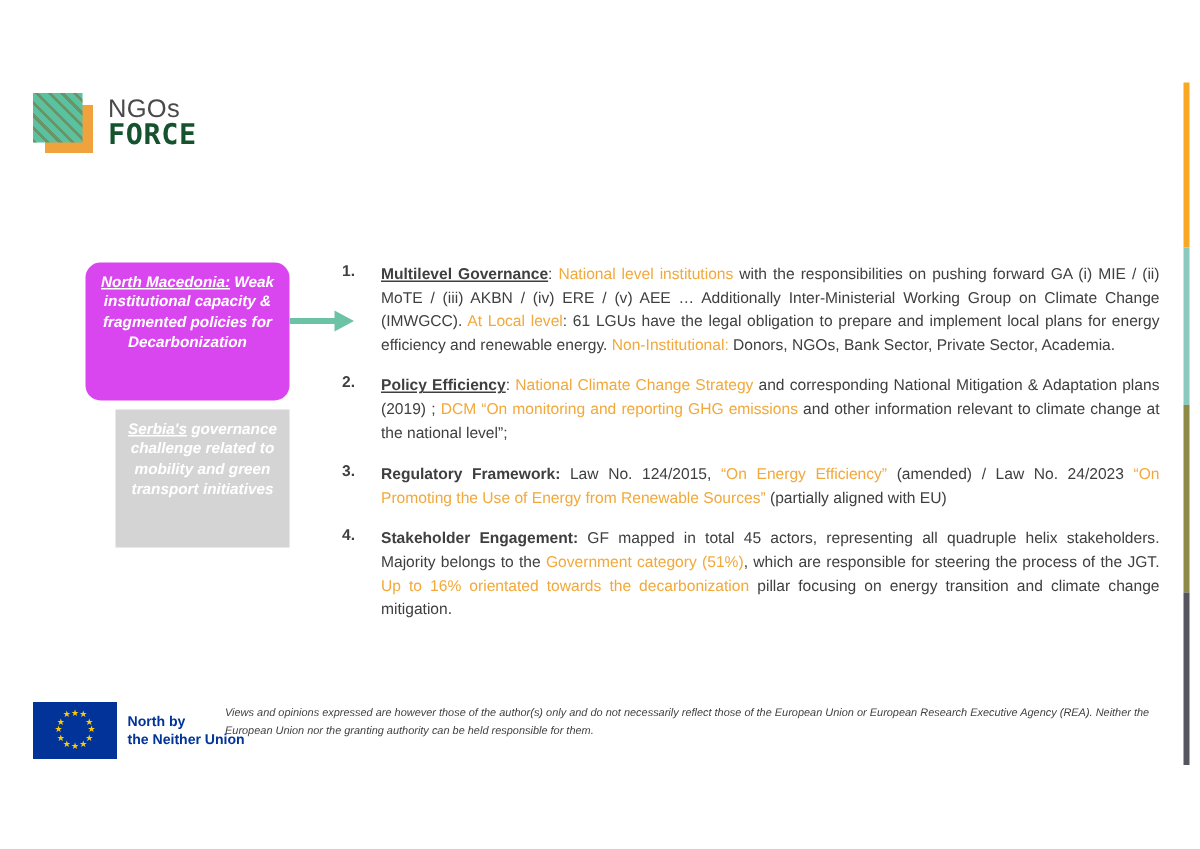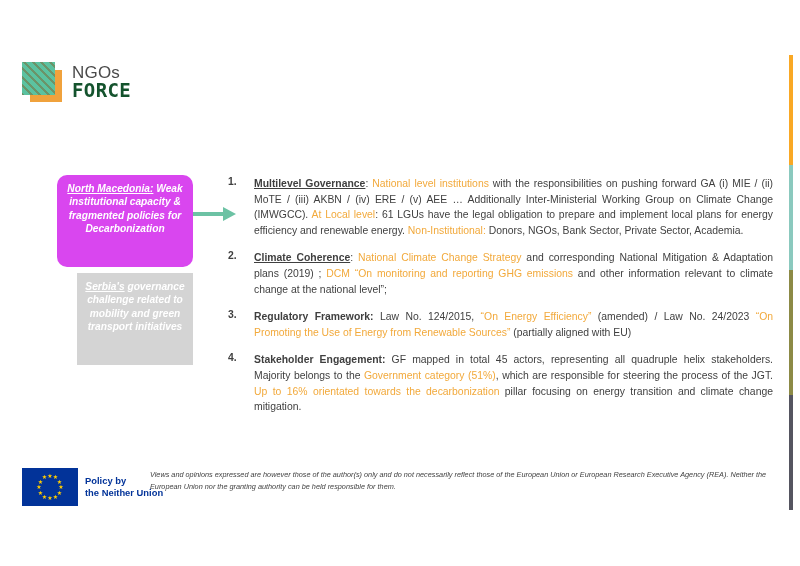--- a/index.html
+++ b/index.html
@@ -197,21 +197,21 @@
     </svg>
   </div>
 
   <div class="content">
     <div class="item">
       <div class="item-num">1.</div>
       <div class="item-body"><span class="hd u">Multilevel Governance</span><span>: </span><span class="hl">National level institutions</span><span> with the responsibilities on pushing forward GA (i) MIE / (ii) MoTE / (iii) AKBN / (iv) ERE / (v) AEE … Additionally Inter-Ministerial Working Group on Climate Change (IMWGCC). </span><span class="hl">At Local level</span><span>: 61 LGUs  have the legal obligation to prepare and implement local plans for energy efficiency and renewable energy. </span><span class="hl">Non-Institutional:</span><span> Donors, NGOs, Bank Sector, Private Sector, Academia.</span></div>
     </div>
     <div class="item">
       <div class="item-num">2.</div>
-      <div class="item-body"><span class="hd u">Climate Coherence</span><span>: </span><span class="hl">National Climate Change Strategy</span><span> and corresponding National Mitigation &amp; Adaptation plans (2019) ; </span><span class="hl">DCM “On monitoring and reporting GHG emissions</span><span> and other information relevant to climate change at the national level”;</span></div>
+      <div class="item-body"><span class="hd u">Policy Efficiency</span><span>: </span><span class="hl">National Climate Change Strategy</span><span> and corresponding National Mitigation &amp; Adaptation plans (2019) ; </span><span class="hl">DCM “On monitoring and reporting GHG emissions</span><span> and other information relevant to climate change at the national level”;</span></div>
     </div>
     <div class="item">
       <div class="item-num">3.</div>
       <div class="item-body"><span class="hd">Regulatory Framework:</span><span> Law No. 124/2015, </span><span class="hl">“On Energy Efficiency”</span><span> (amended) / Law No. 24/2023 </span><span class="hl">“On Promoting the Use of Energy from Renewable Sources”</span><span> (partially aligned with EU)</span></div>
     </div>
     <div class="item">
       <div class="item-num">4.</div>
       <div class="item-body"><span class="hd">Stakeholder Engagement:</span><span> GF mapped in total 45 actors, representing all quadruple helix stakeholders. Majority belongs to the </span><span class="hl">Government category (51%)</span><span>, which are responsible for steering the process of the JGT. </span><span class="hl">Up to 16% orientated towards the decarbonization</span><span> pillar focusing on energy transition and climate change mitigation.</span></div>
     </div>
   </div>
@@ -226,20 +226,20 @@
           <div class="eu-star" style="left: 34.5263px; top: 21.5px;">★</div>
           <div class="eu-star" style="left: 30.5px; top: 25.5263px;">★</div>
           <div class="eu-star" style="left: 25px; top: 27px;">★</div>
           <div class="eu-star" style="left: 19.5px; top: 25.5263px;">★</div>
           <div class="eu-star" style="left: 15.4737px; top: 21.5px;">★</div>
           <div class="eu-star" style="left: 14px; top: 16px;">★</div>
           <div class="eu-star" style="left: 15.4737px; top: 10.5px;">★</div>
           <div class="eu-star" style="left: 19.5px; top: 6.47372px;">★</div>
         </div>
       <div class="eu-text">
-        <div>Policy by</div>
+        <div>North by</div>
         <div>the Neither Union</div>
       </div>
     </div>
     <div class="disclaimer">Views and opinions expressed are however those of the author(s) only and do not necessarily reflect those of the European Union or European Research Executive Agency (REA). Neither the European Union nor the granting authority can be held responsible for them.</div>
   </div>
 
 </div>
 
 </body></html>

